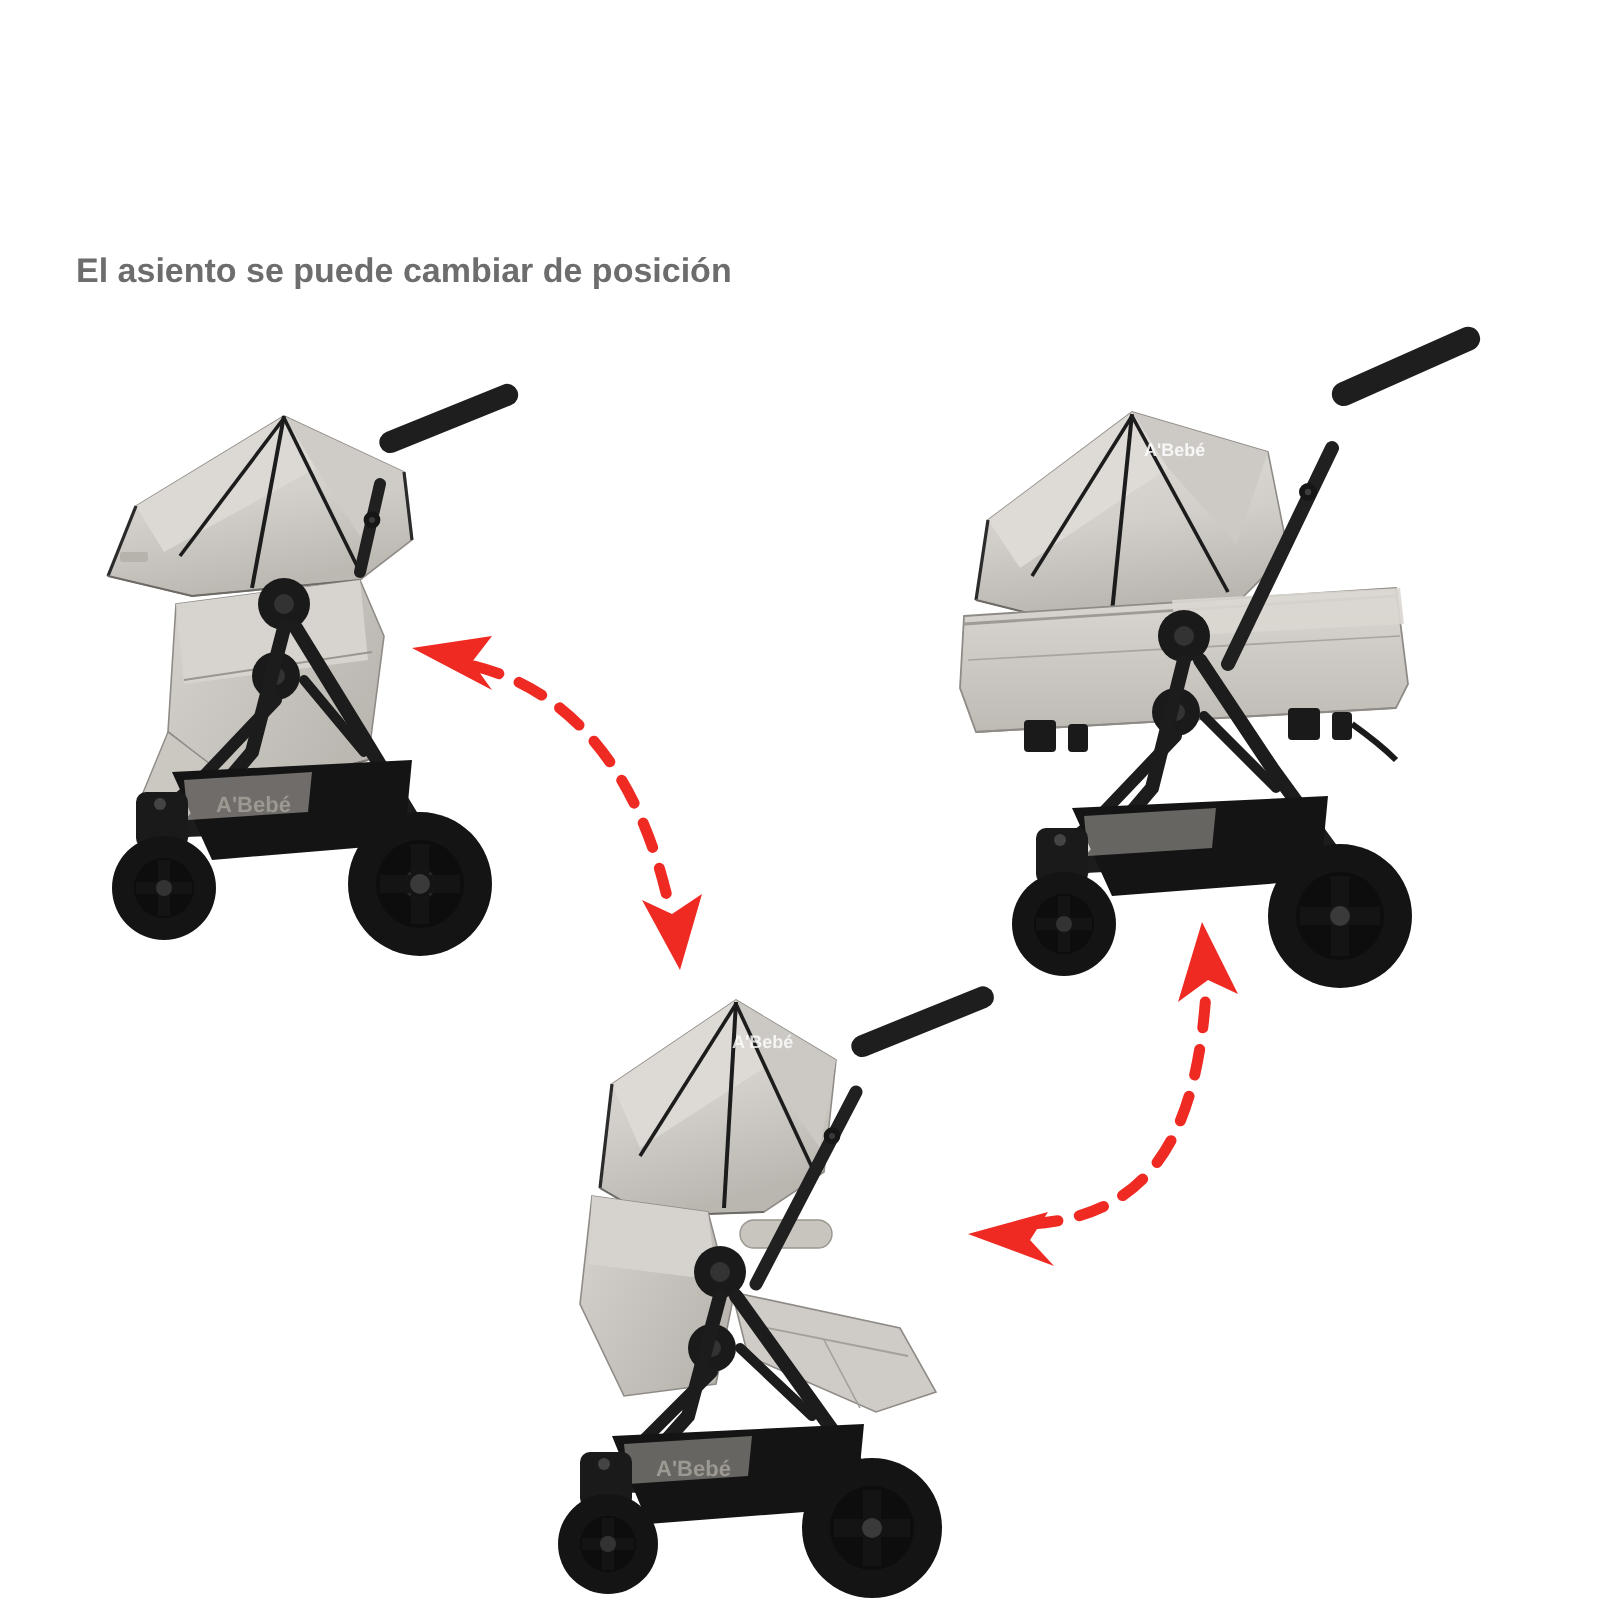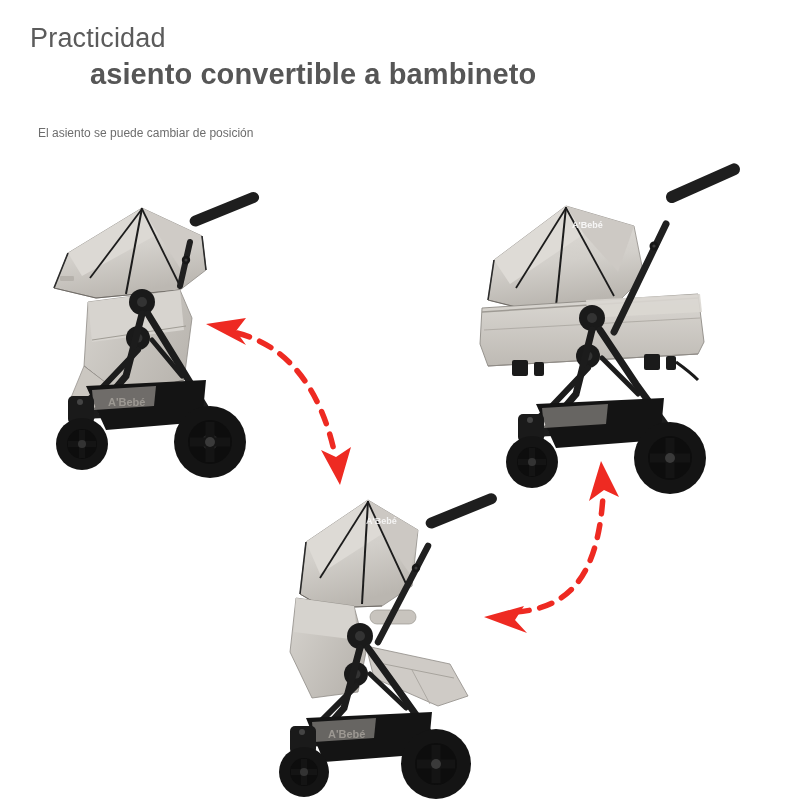--- a/index.html
+++ b/index.html
@@ -18,38 +18,34 @@
     font-size:27px;font-weight:300;color:#5b5b5b;
     letter-spacing:.2px;line-height:1.1;white-space:nowrap;
   }
   .hdr .headline{
     margin-top:5px;margin-left:60px;
     font-size:29px;font-weight:700;color:#565656;
     letter-spacing:.1px;line-height:1.1;white-space:nowrap;
   }
 
   
-  .cap{position:absolute;font-size:12px;font-weight:400;color:#6d6d6d;white-space:nowrap;}
+  .cap{position:absolute;font-size:17px;font-weight:700;color:#6d6d6d;white-space:nowrap;}
   .cap-left{left:38px;top:126px;}
   .cap-right{left:450px;top:126px;}
 
   
   .fig{position:absolute;}
   .fig svg{display:block;overflow:visible;}
   .arrowlayer{position:absolute;left:0;top:0;width:800px;height:800px;pointer-events:none;}
 </style>
 </head>
 <body>
 
 <div class="stage">
 
-  <div class="hdr">
-    <div class="eyebrow">Practicidad</div>
-    <div class="headline">asiento convertible a bambineto</div>
-  </div>
 
   <div class="cap cap-left">El asiento se puede cambiar de posición</div>
 
   <div class="fig" style="left:30px;top:190px;">
     <svg width="270" height="300" viewBox="0 0 270 300">
       <defs>
         <linearGradient id="fab1" x1="0" y1="0" x2="0.3" y2="1">
           <stop offset="0%" stop-color="#E2DFDA"></stop>
           <stop offset="55%" stop-color="#D3D0CB"></stop>
           <stop offset="100%" stop-color="#BCB8B2"></stop>

